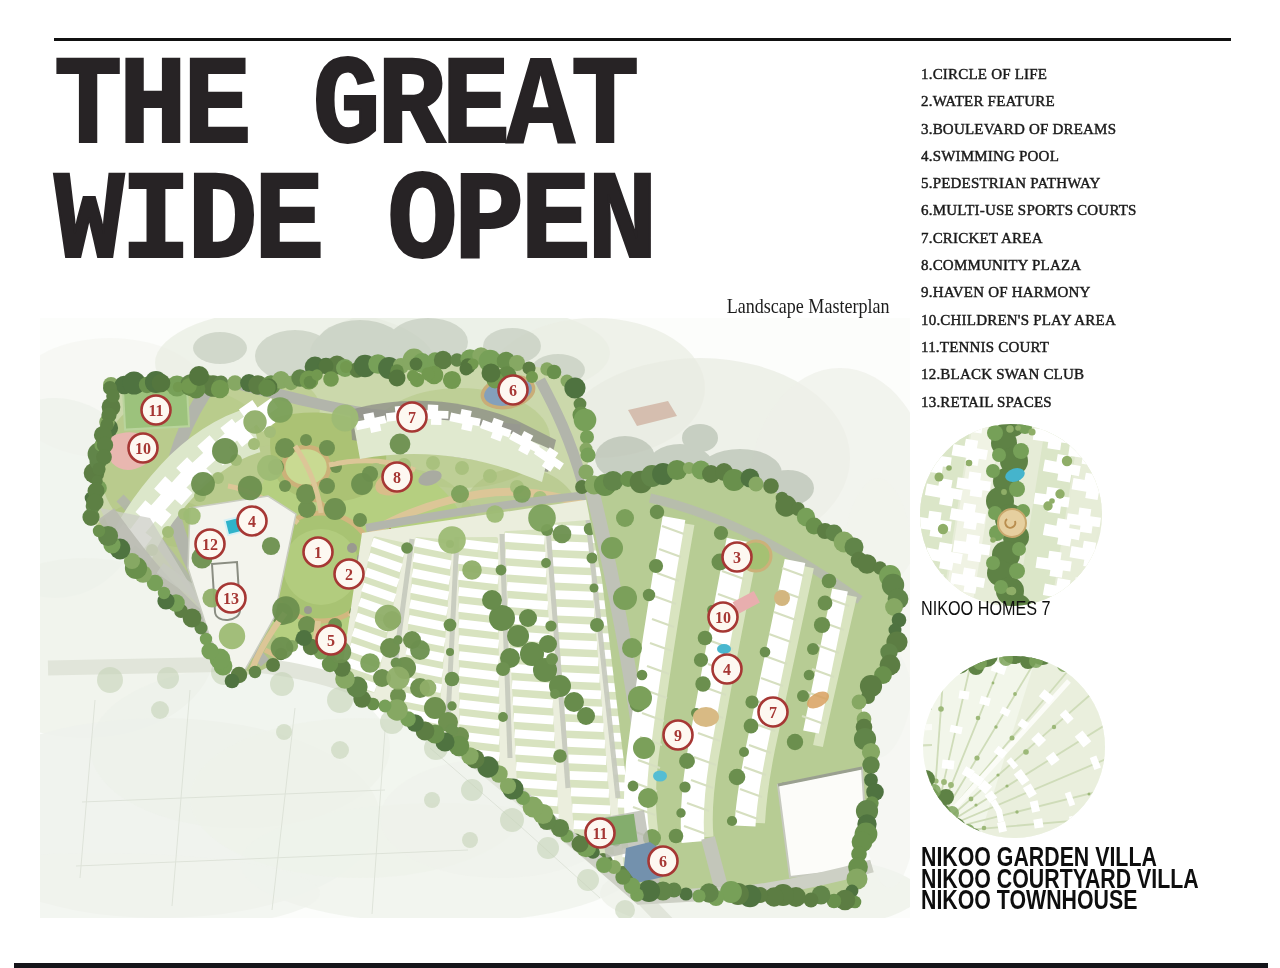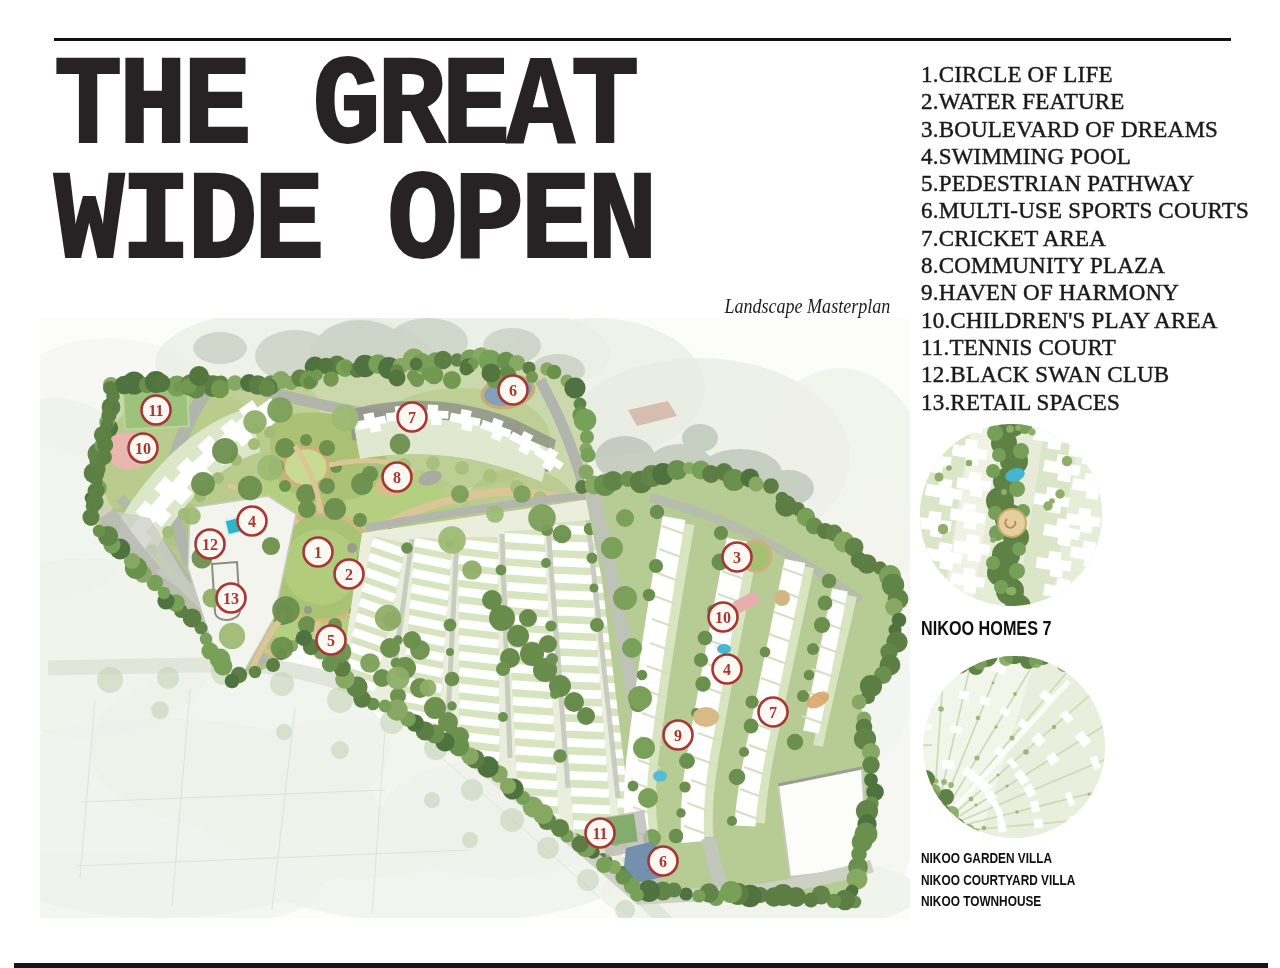--- a/index.html
+++ b/index.html
@@ -13,24 +13,24 @@
 <div class="abs" style="left:54px;top:38px;width:1177px;height:3px;background:#111111;"></div>
 
 <div class="abs" id="headline" style="left:54px;top:51px;width:760px;font-weight:bold;
      font-size:127px;line-height:115px;letter-spacing:-4px;color:#272325;font-family:Liberation Mono, monospace;
      -webkit-text-stroke:2.2px #272325;">
      <div style="transform:scaleX(0.895);transform-origin:left top;">THE GREAT</div>
      <div style="transform:scaleX(0.923);transform-origin:left top;">WIDE OPEN</div>
   </div>
 
 <div class="abs" style="left:590px;top:293px;width:300px;text-align:right;
-     font-family:'Liberation Serif',serif;font-style:italic;font-size:22px;color:#1c1c1c;"><span style="display:inline-block;transform:scaleX(0.82);transform-origin:right center;">Landscape Masterplan</span></div>
+     font-family:'Liberation Serif',serif;font-size:22px;color:#1c1c1c;"><span style="display:inline-block;transform:scaleX(0.82);transform-origin:right center;">Landscape Masterplan</span></div>
 
 <div class="abs" id="legend" style="left:921px;top:61px;font-family:'Liberation Serif',serif;
-     font-size:23px;line-height:27.3px;color:#191919;letter-spacing:0.2px;-webkit-text-stroke:0.45px #1d1d1d;">
+     font-size:15px;line-height:27.3px;color:#191919;letter-spacing:0.2px;-webkit-text-stroke:0.45px #1d1d1d;">
 1.CIRCLE OF LIFE<br>
 2.WATER FEATURE<br>
 3.BOULEVARD OF DREAMS<br>
 4.SWIMMING POOL<br>
 5.PEDESTRIAN PATHWAY<br>
 6.MULTI-USE SPORTS COURTS<br>
 7.CRICKET AREA<br>
 8.COMMUNITY PLAZA<br>
 9.HAVEN OF HARMONY<br>
 10.CHILDREN'S PLAY AREA<br>
@@ -1119,21 +1119,21 @@
 <circle cx="169" cy="26" r="4.3"></circle>
 <circle cx="28" cy="110" r="5.2"></circle>
 <circle cx="43" cy="7" r="2.8"></circle>
 <circle cx="103" cy="9" r="2.8"></circle>
 <circle cx="95" cy="172" r="3.8"></circle>
 <circle cx="78" cy="121" r="2.8"></circle>
 </g>
 </g>
 </svg></div>
 
-<div class="abs" style="left:921px;top:616px;font-weight:bold;font-size:20.5px;color:#0e0e0e;"><span style="display:inline-block;transform:scaleX(0.79);transform-origin:left center;">NIKOO HOMES 7</span></div>
+<div class="abs" style="left:921px;top:596px;font-weight:normal;font-size:20.5px;color:#0e0e0e;"><span style="display:inline-block;transform:scaleX(0.79);transform-origin:left center;">NIKOO HOMES 7</span></div>
 
 <div class="abs" id="inset2" style="left:918px;top:651px;width:192px;height:192px;"><svg xmlns="http://www.w3.org/2000/svg" width="192" height="192" viewBox="0 0 192 192">
 <defs>
         <clipPath id="c2">
           <circle cx="96" cy="96" r="91"></circle>
         </clipPath>
       </defs>
 <g clip-path="url(#c2)">
 <rect x="0" y="0" width="192" height="192" fill="#f2f6ea"></rect>
 <path d="M120,0 L192,0 L192,192 L60,192 Z" fill="#e7eed9" opacity="0.8"></path>
@@ -1238,15 +1238,15 @@
 <circle cx="16" cy="140" r="7"></circle>
 <circle cx="34" cy="162" r="7"></circle>
 <circle cx="50" cy="180" r="7"></circle>
 <circle cx="172" cy="178" r="8"></circle>
 <circle cx="186" cy="158" r="7"></circle>
 <circle cx="184" cy="30" r="7"></circle>
 </g>
 </g>
 </svg></div>
 
-<div class="abs" style="left:921px;top:847px;font-weight:bold;font-size:15px;line-height:21.6px;color:#0e0e0e;white-space:nowrap;"><span style="display:inline-block;transform:scaleX(0.79);transform-origin:left top;">NIKOO GARDEN VILLA<br>NIKOO COURTYARD VILLA<br>NIKOO TOWNHOUSE</span></div>
+<div class="abs" style="left:921px;top:847px;font-weight:bold;font-size:27px;line-height:21.6px;color:#0e0e0e;white-space:nowrap;"><span style="display:inline-block;transform:scaleX(0.79);transform-origin:left top;">NIKOO GARDEN VILLA<br>NIKOO COURTYARD VILLA<br>NIKOO TOWNHOUSE</span></div>
 
 <div class="abs" style="left:14px;top:963px;width:1254px;height:5px;background:#15151a;"></div>
 
 </body></html>

